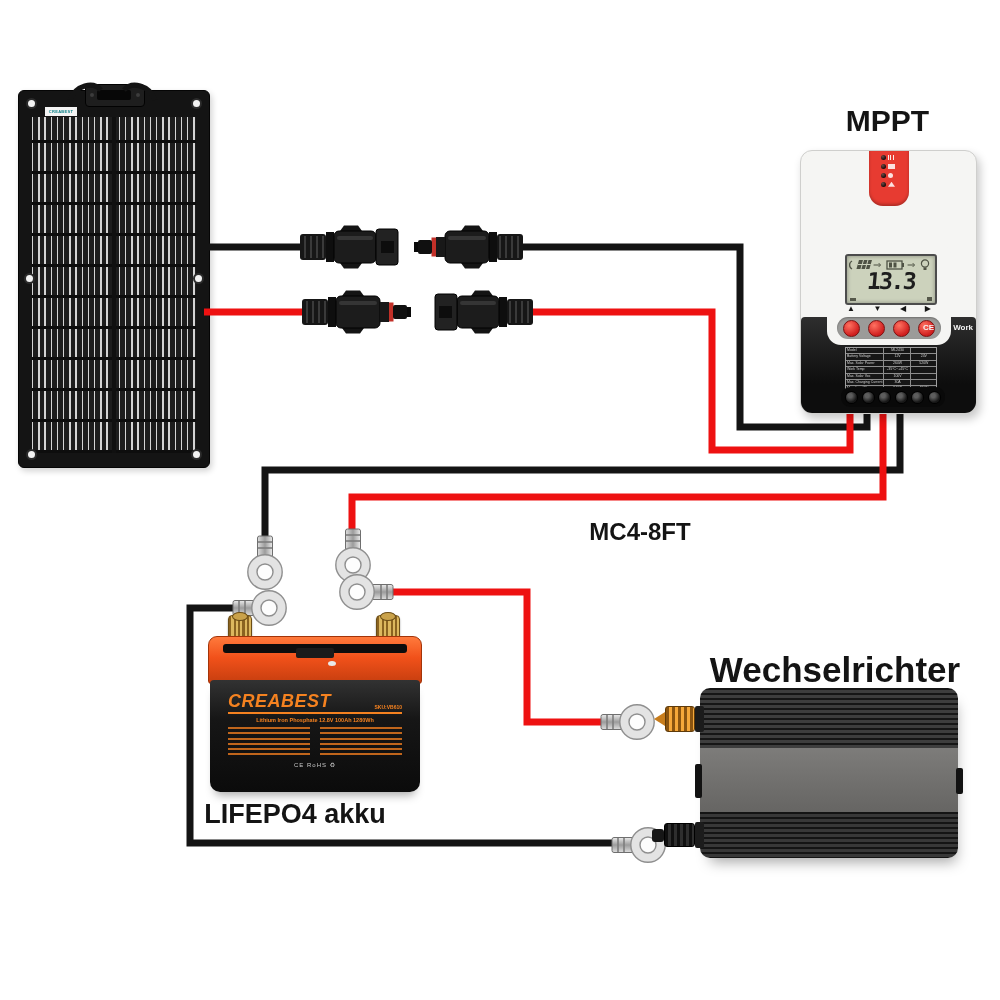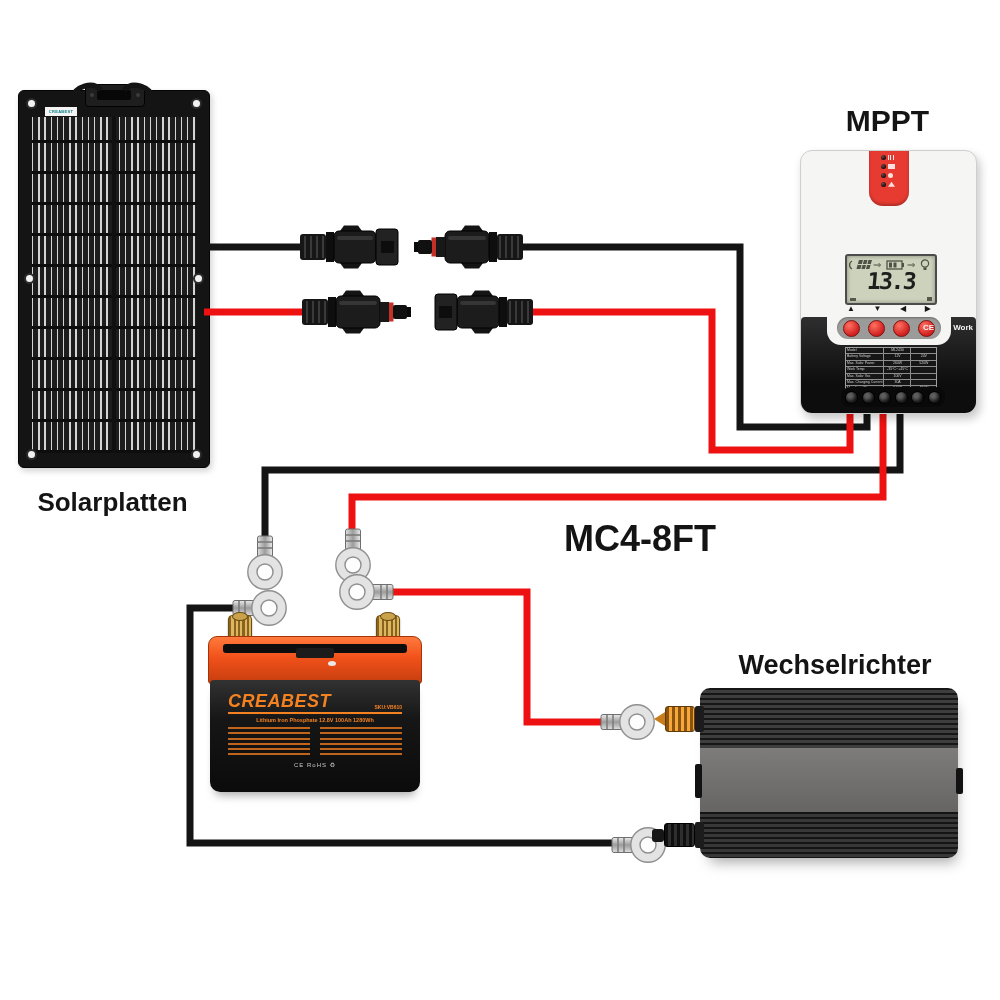--- a/index.html
+++ b/index.html
@@ -137,21 +137,20 @@
     <div class="hole" style="right:7px;top:184px;"></div>
     <div class="hole" style="left:9px;bottom:9px;"></div>
     <div class="hole" style="right:9px;bottom:9px;"></div>
     <div class="panel-chip">CREABEST</div>
     <div class="jbox">
       <div class="jbox-in"></div>
       <div class="jbox-dot" style="left:4px;"></div>
       <div class="jbox-dot" style="right:4px;"></div>
     </div>
   </div>
-  <div class="dlabel" style="left:10px;top:487px;width:205px;font-size:26px;">Solarplatten</div>
 
   <svg class="overlay" width="1000" height="1000" viewBox="0 0 1000 1000">
     <defs>
       <linearGradient id="silver" x1="0" y1="0" x2="0" y2="1">
         <stop offset="0" stop-color="#ececec"></stop>
           <stop offset=".5" stop-color="#9c9c9c"></stop>
           <stop offset="1" stop-color="#dedede"></stop>
       </linearGradient>
 
       <g id="lug">
@@ -216,21 +215,21 @@
     <use href="#mc4-female" transform="translate(533,312) scale(-1,1)"></use>
 
     <use href="#lug" transform="translate(265,536) rotate(90)"></use>
     <use href="#lug" transform="translate(353,529) rotate(90)"></use>
     <use href="#lug" transform="translate(393,592) scale(-1,1)"></use>
     <use href="#lug" transform="translate(233,608)"></use>
     <use href="#lug" transform="translate(601,722)"></use>
     <use href="#lug" transform="translate(612,845)"></use>
   </svg>
 
-  <div class="dlabel" style="left:555px;top:518px;width:170px;font-size:36px;">MC4-8FT</div>
+  <div class="dlabel" style="left:555px;top:518px;width:170px;font-size:24px;">MC4-8FT</div>
 
   <div class="dlabel" style="left:800px;top:104px;width:175px;font-size:30px;z-index:4;">MPPT</div>
 
   <div class="mppt">
     <div class="mppt-black"></div>
 
     <div class="led-tab">
       <div class="led-row">
           <div class="led-dot"></div>
         <div class="led-glyph g-solar"></div>
@@ -365,22 +364,23 @@
         <div class="batt-div"></div>
         <div class="batt-sub">Lithium Iron Phosphate 12.8V 100Ah 1280Wh</div>
         <div class="batt-cols">
           <div class="batt-col"></div>
           <div class="batt-col"></div>
         </div>
         <div class="batt-cert">CE RoHS ♻</div>
       </div>
     </div>
   </div>
-
-  <div class="dlabel" style="left:705px;top:650px;width:260px;font-size:27px;z-index:4;">Wechselrichter</div>
+  <div class="dlabel" style="left:195px;top:799px;width:200px;font-size:27px;z-index:4;">LIFEPO4 akku</div>
+
+  <div class="dlabel" style="left:705px;top:650px;width:260px;font-size:35px;z-index:4;">Wechselrichter</div>
 
   <div class="inverter">
     <div class="inv-top"></div>
     <div class="inv-mid"></div>
     <div class="inv-bot"></div>
     <div class="inv-tab-l"></div>
     <div class="inv-tab-r"></div>
     <div class="post post-pos">
       <div class="post-tip-pos"></div>
       <div class="post-barrel-pos"></div>

